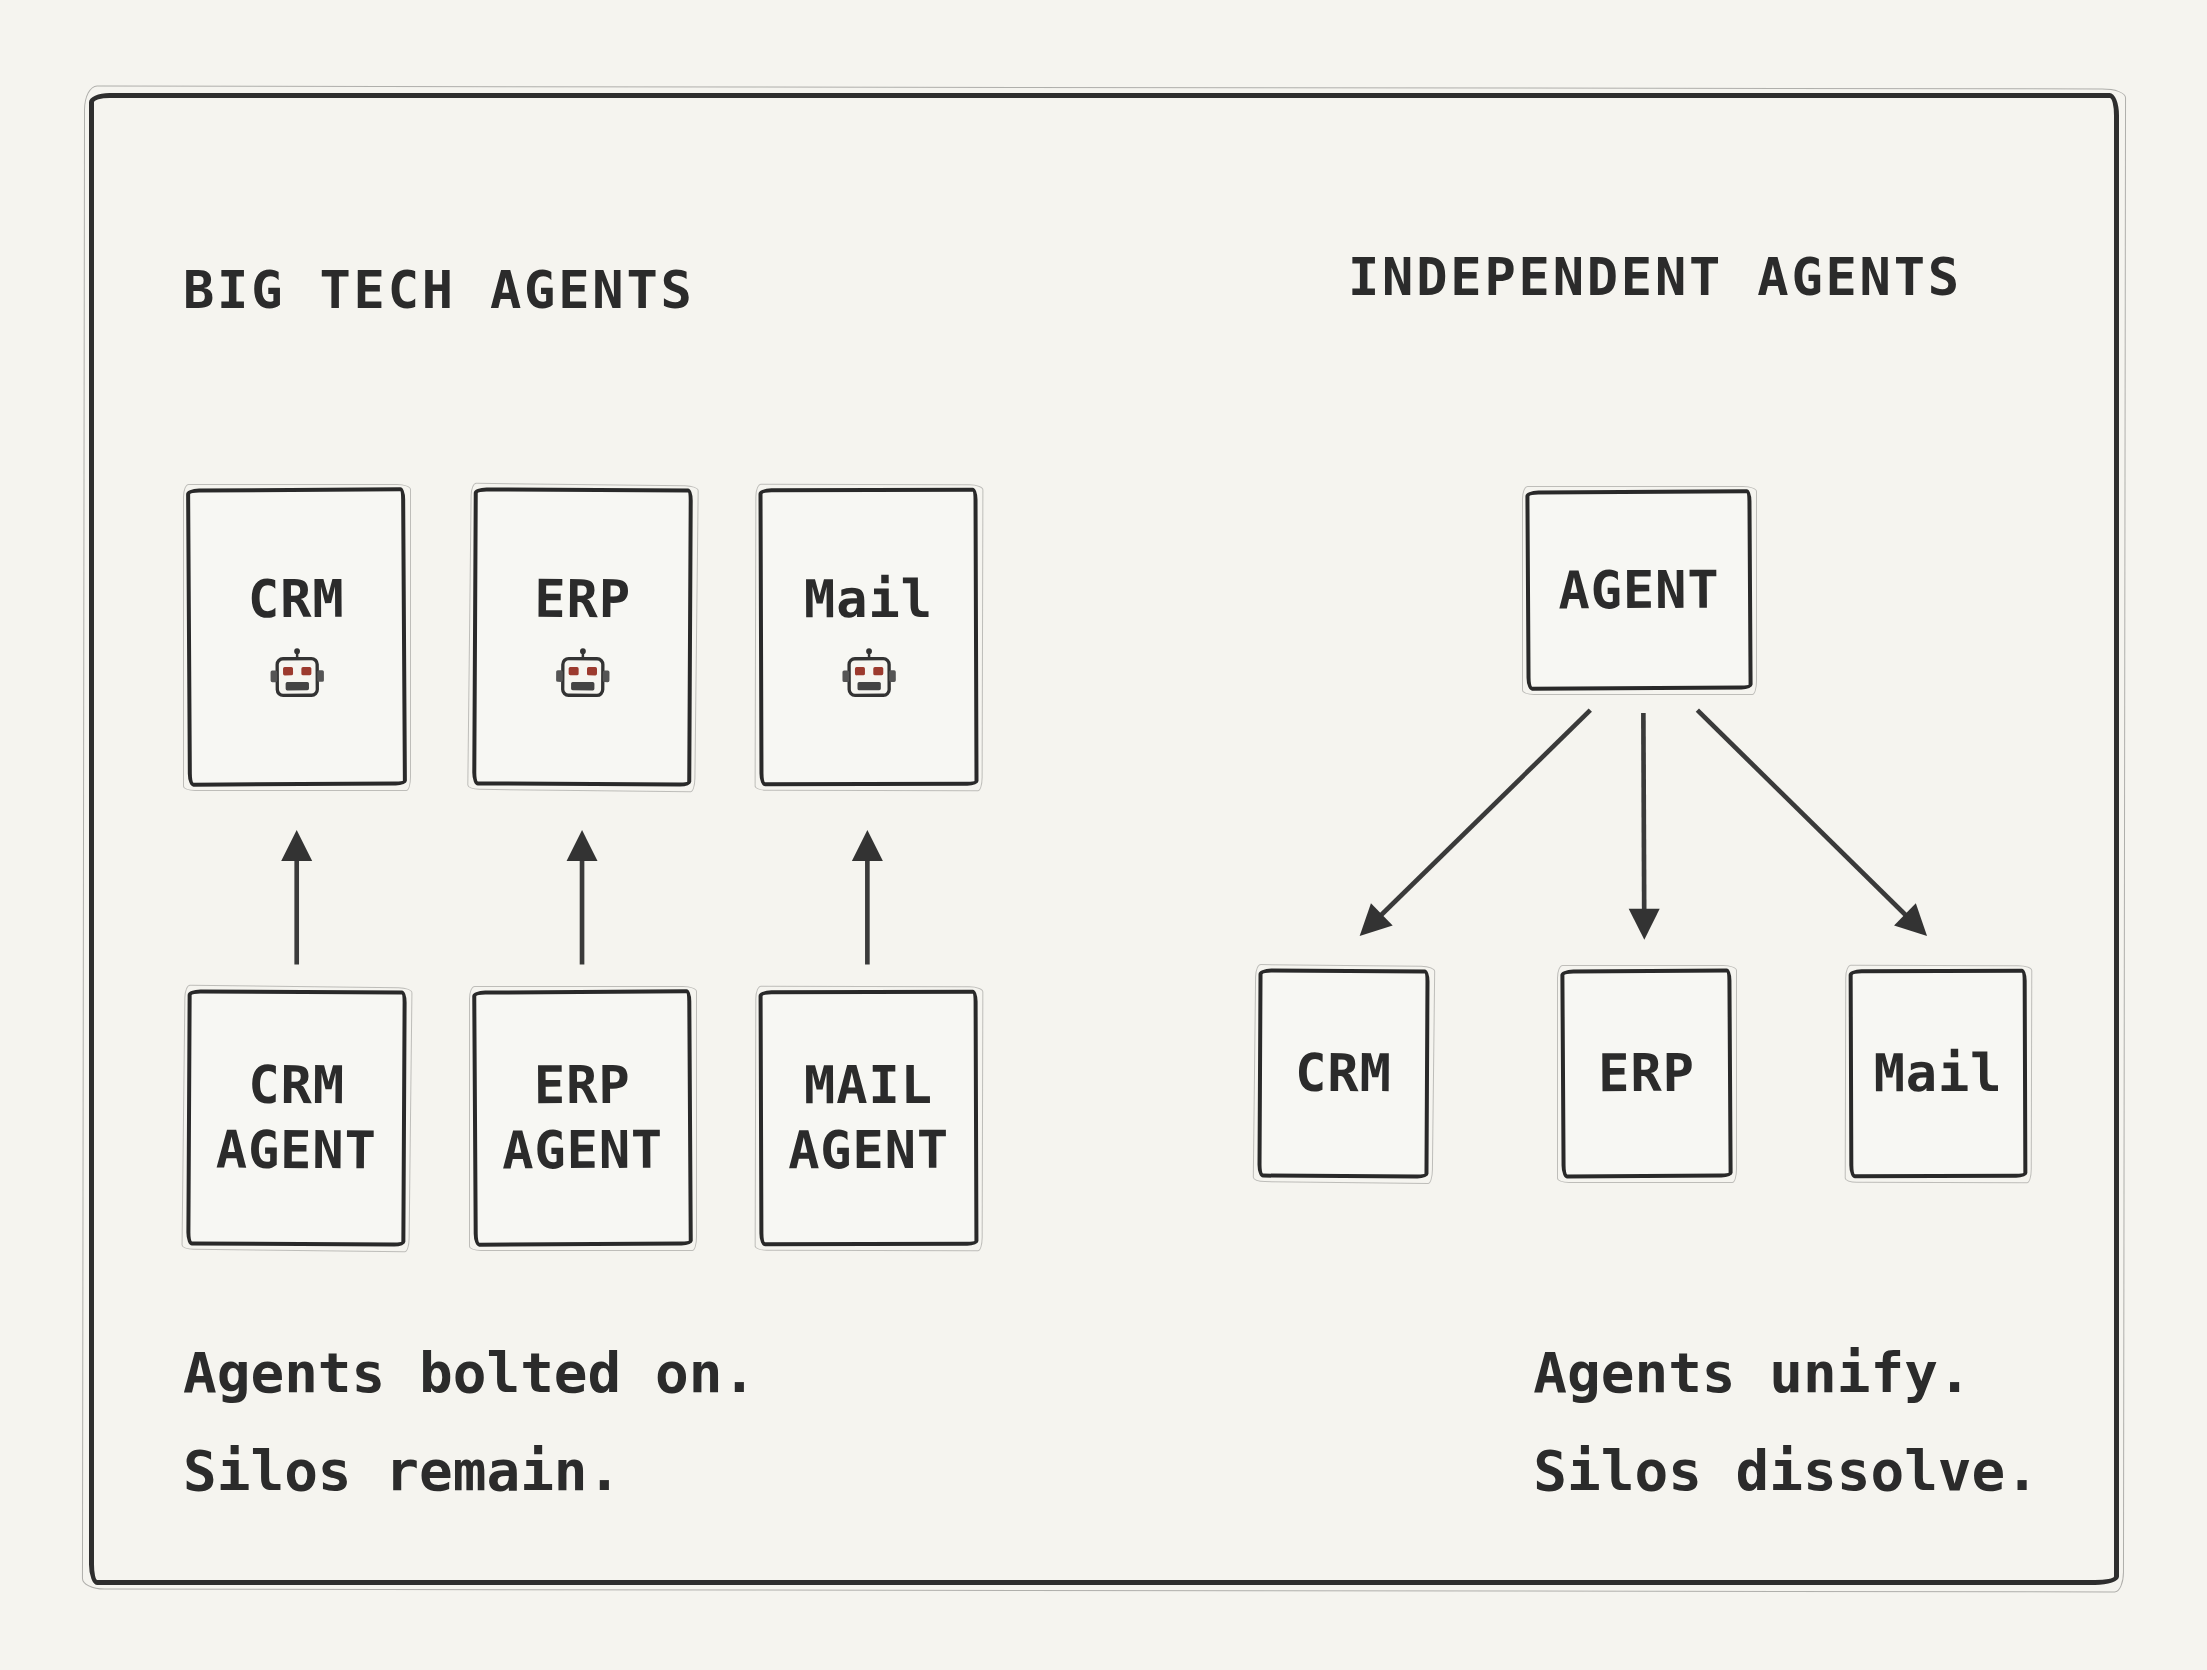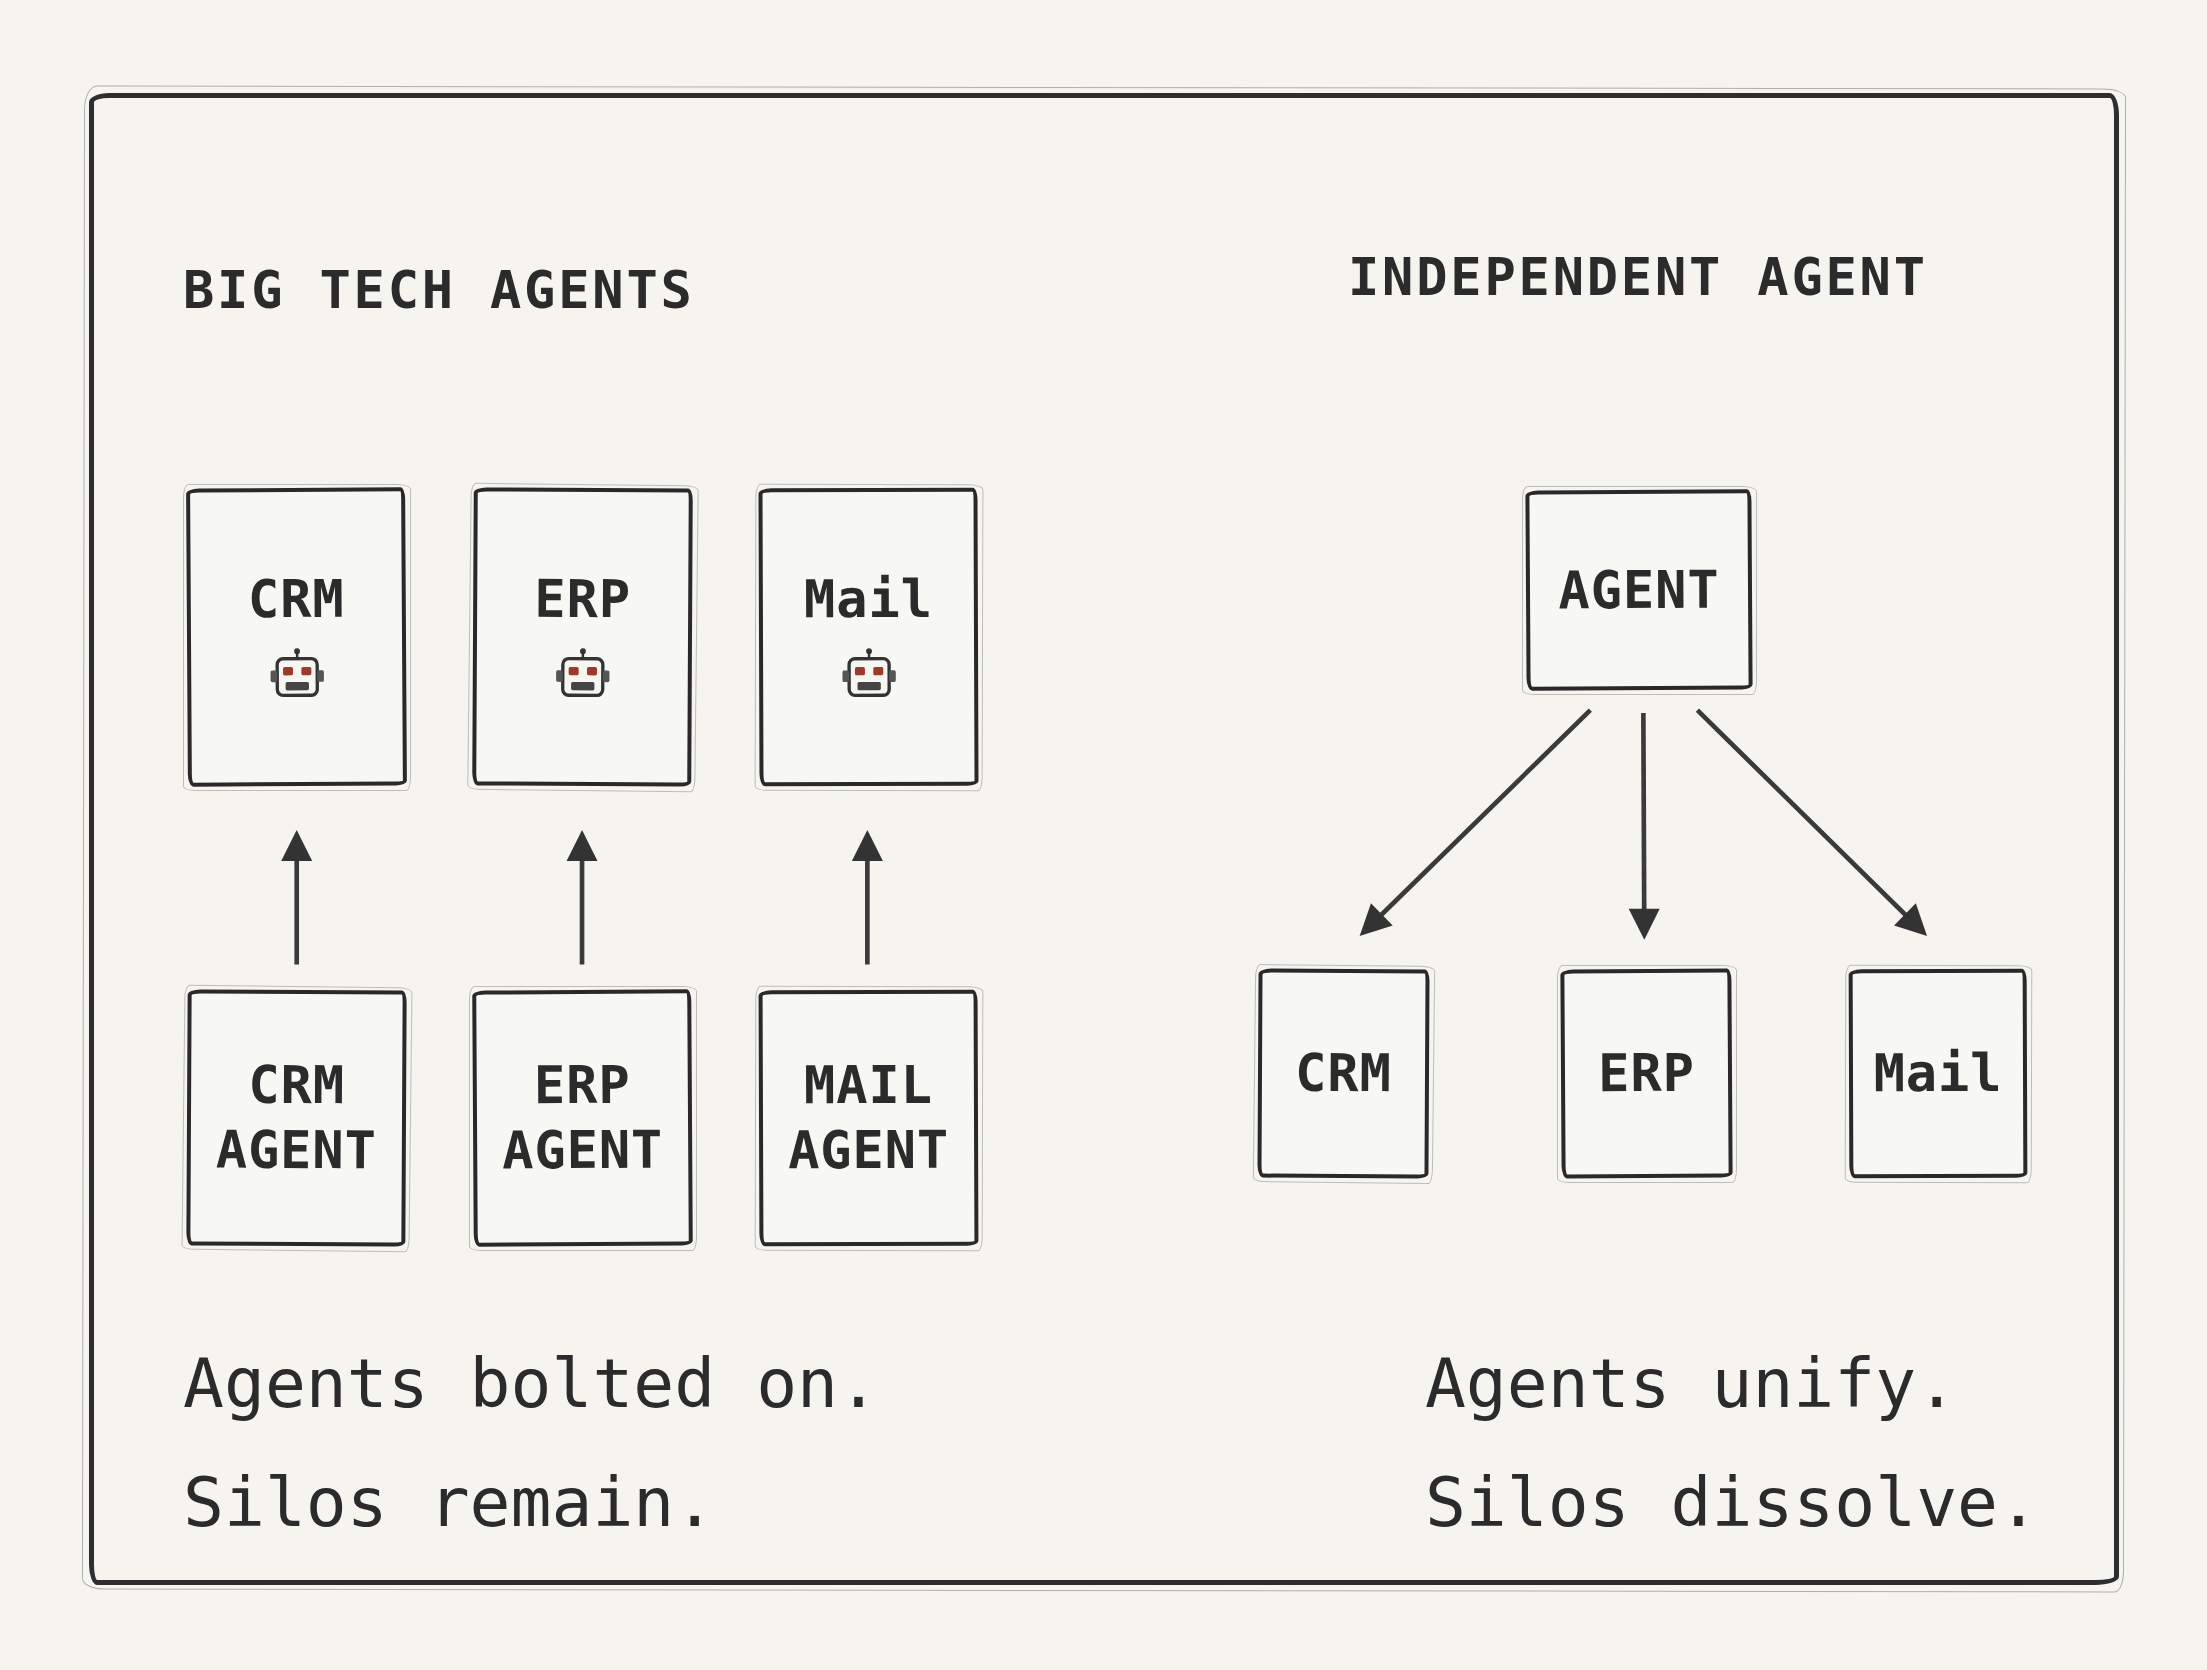--- a/index.html
+++ b/index.html
@@ -78,22 +78,22 @@
   .r2 { transform: rotate(.3deg); }
   .r3 { transform: rotate(-.2deg); }
 
   .robot { display: inline-flex; }
 
   .up-arrows  { position: absolute; left: 93px; top: 716px; }
   .fan-arrows { position: absolute; left: 1212px; top: 601px; }
 
   .caption {
     position: absolute;
-    font-size: 68px;
-    font-weight: 400;
+    font-size: 56px;
+    font-weight: 700;
     line-height: 1.75;
     white-space: nowrap;
   }
   .left-caption  { left: 89px; top: 1226px; }
   .right-caption { right: 75px; top: 1226px; }
 
   
   .hub {
     position: absolute;
     left: 1432px; top: 392px;
@@ -111,21 +111,21 @@
   <defs>
     <marker id="arrowhead" viewBox="0 0 12 12" refX="9" refY="6" markerWidth="8" markerHeight="8" orient="auto-start-reverse">
       <path d="M1,1 L11,6 L1,11 z" fill="#333333"></path>
     </marker>
   </defs>
 </svg>
 
 <div class="frame">
 
   <div class="title left-title">BIG TECH AGENTS</div>
-  <div class="title right-title">INDEPENDENT AGENT</div>
+  <div class="title right-title">INDEPENDENT AGENTS</div>
 
   <div class="row top-row">
     <div class="box r1">
       <div class="box-label">CRM</div>
       <span class="robot">
         <svg viewBox="0 0 72 72" width="60" height="60">
           <line x1="36" y1="14" x2="36" y2="5" stroke="#333" stroke-width="3"></line>
           <circle cx="36" cy="5" r="3.5" fill="#333"></circle>
           <rect x="12" y="14" width="48" height="44" rx="7" fill="#f6f5f0" stroke="#333" stroke-width="4"></rect>
           <rect x="4" y="28" width="8" height="14" rx="2" fill="#555"></rect>

